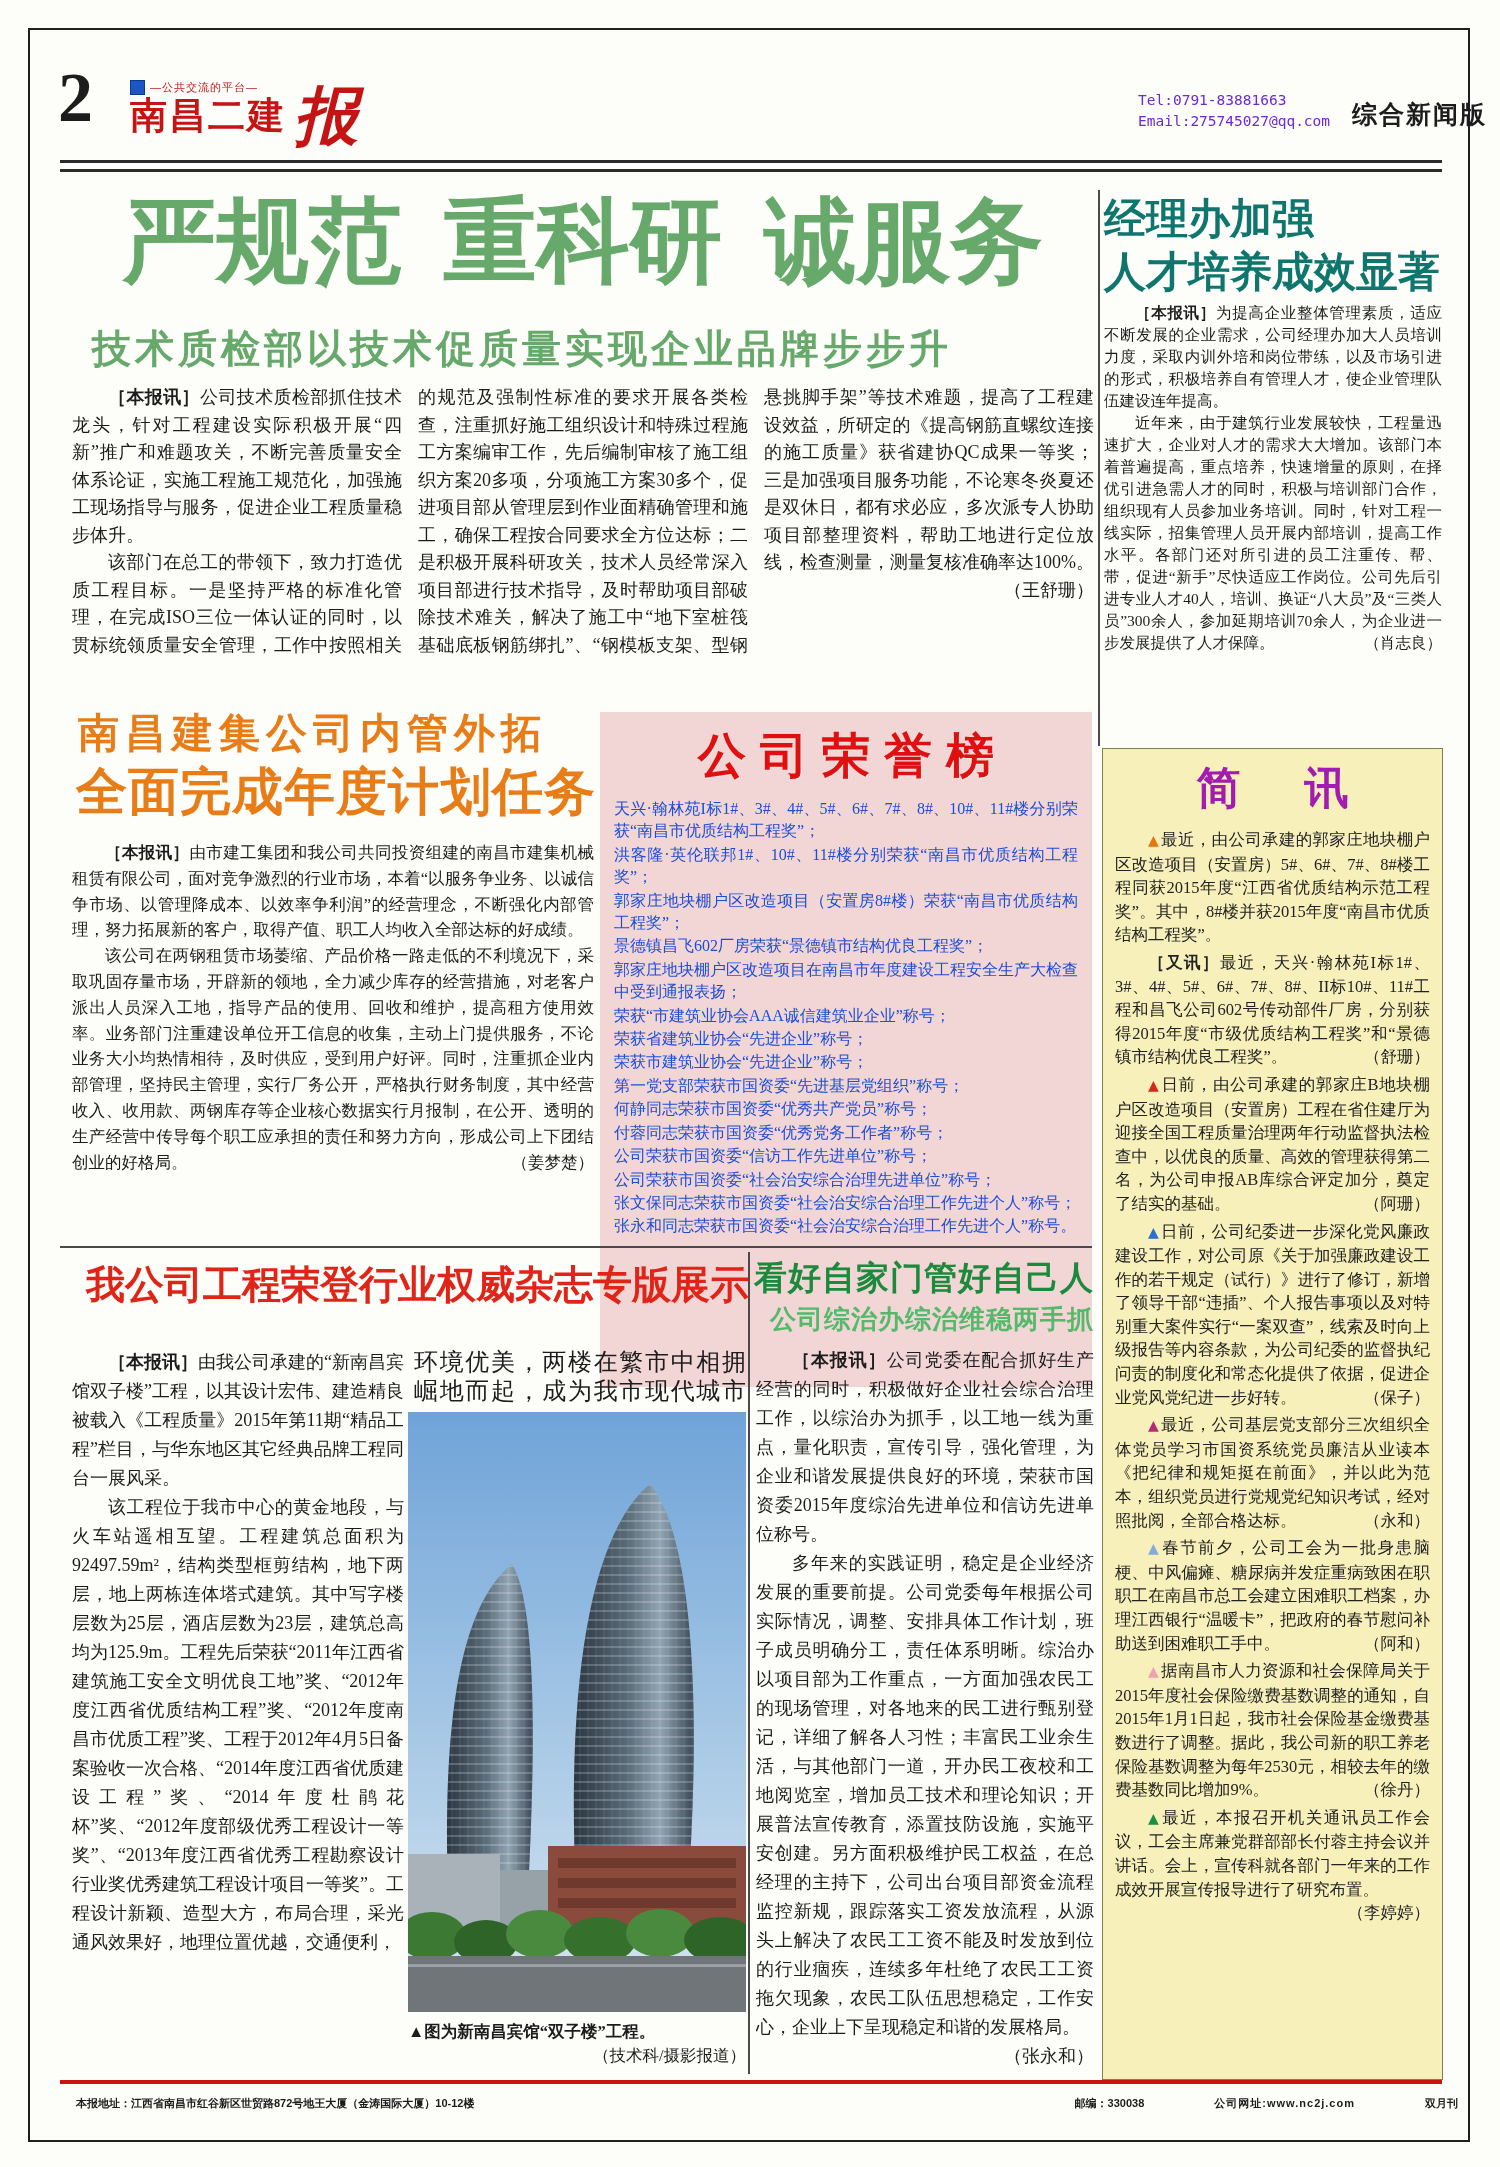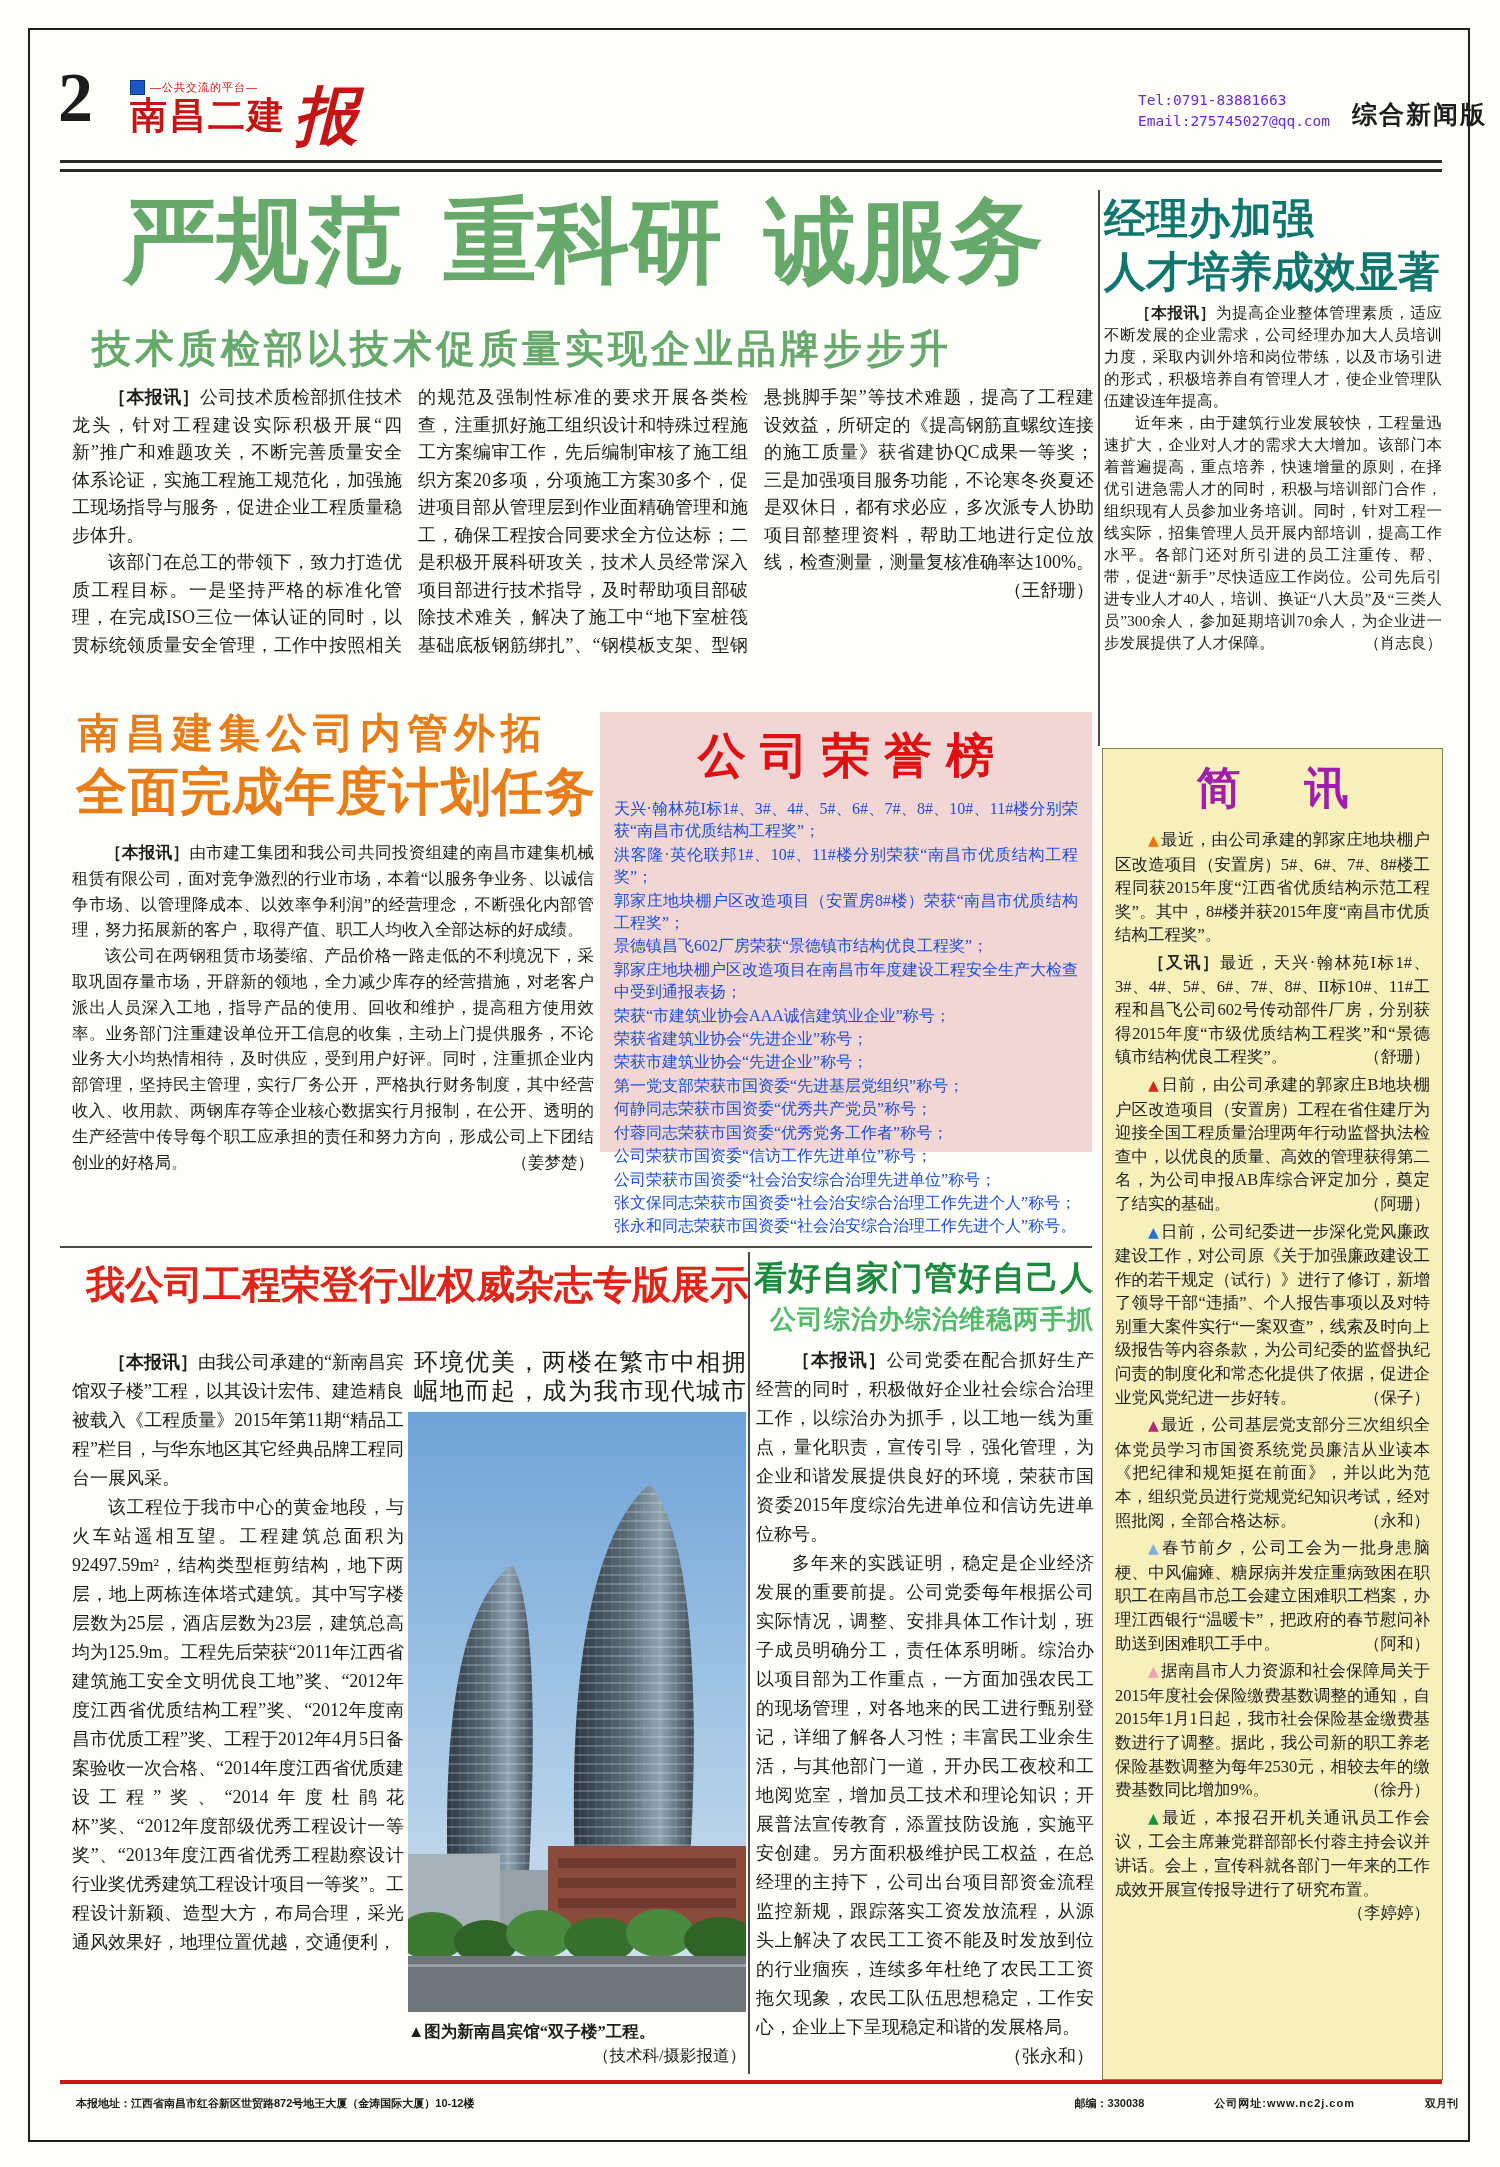--- a/index.html
+++ b/index.html
@@ -33,21 +33,21 @@
     color:#66a96b;letter-spacing:4px;white-space:nowrap;}
   .lead-body{left:72px;top:384px;width:1022px;height:332px;column-count:3;column-gap:16px;
     font-size:18px;line-height:27.5px;overflow:hidden;}
 
   
   .jj-head1{left:78px;top:706px;font-family:"Liberation Sans",sans-serif;font-weight:bold;font-size:41px;color:#e87d18;letter-spacing:6px;white-space:nowrap;}
   .jj-head2{left:76px;top:758px;font-family:"Liberation Sans",sans-serif;font-weight:bold;font-size:51px;color:#e87d18;letter-spacing:1px;white-space:nowrap;}
   .jj-body{left:72px;top:840px;width:522px;height:402px;font-size:16.5px;line-height:25.8px;overflow:hidden;}
 
   
-  .honor-box{left:600px;top:712px;width:492px;height:440px;background:#f2d5d5;padding:10px 14px;box-sizing:border-box;}
+  .honor-box{left:600px;top:712px;width:492px;height:675px;background:#f2d5d5;padding:10px 14px;box-sizing:border-box;}
   .honor-title{text-align:center;font-weight:bold;font-size:48px;color:#e01010;letter-spacing:14px;text-indent:14px;
     font-family:"Liberation Serif",serif;margin:2px 0 10px;text-shadow:1px 1px 0 #fbe9e9;}
   .honor-line{font-size:16px;line-height:22.4px;color:#1d4ed8;text-indent:0;margin-bottom:1px;}
 
   
   .h-div{left:60px;top:1246px;width:1032px;border-top:2px solid #4a4a4a;height:0;}
   .v-div1{left:1098px;top:190px;height:556px;border-left:2px solid #4a4a4a;width:0;}
   .v-div2{left:748px;top:1252px;height:822px;border-left:2px solid #4a4a4a;width:0;}
 
   

